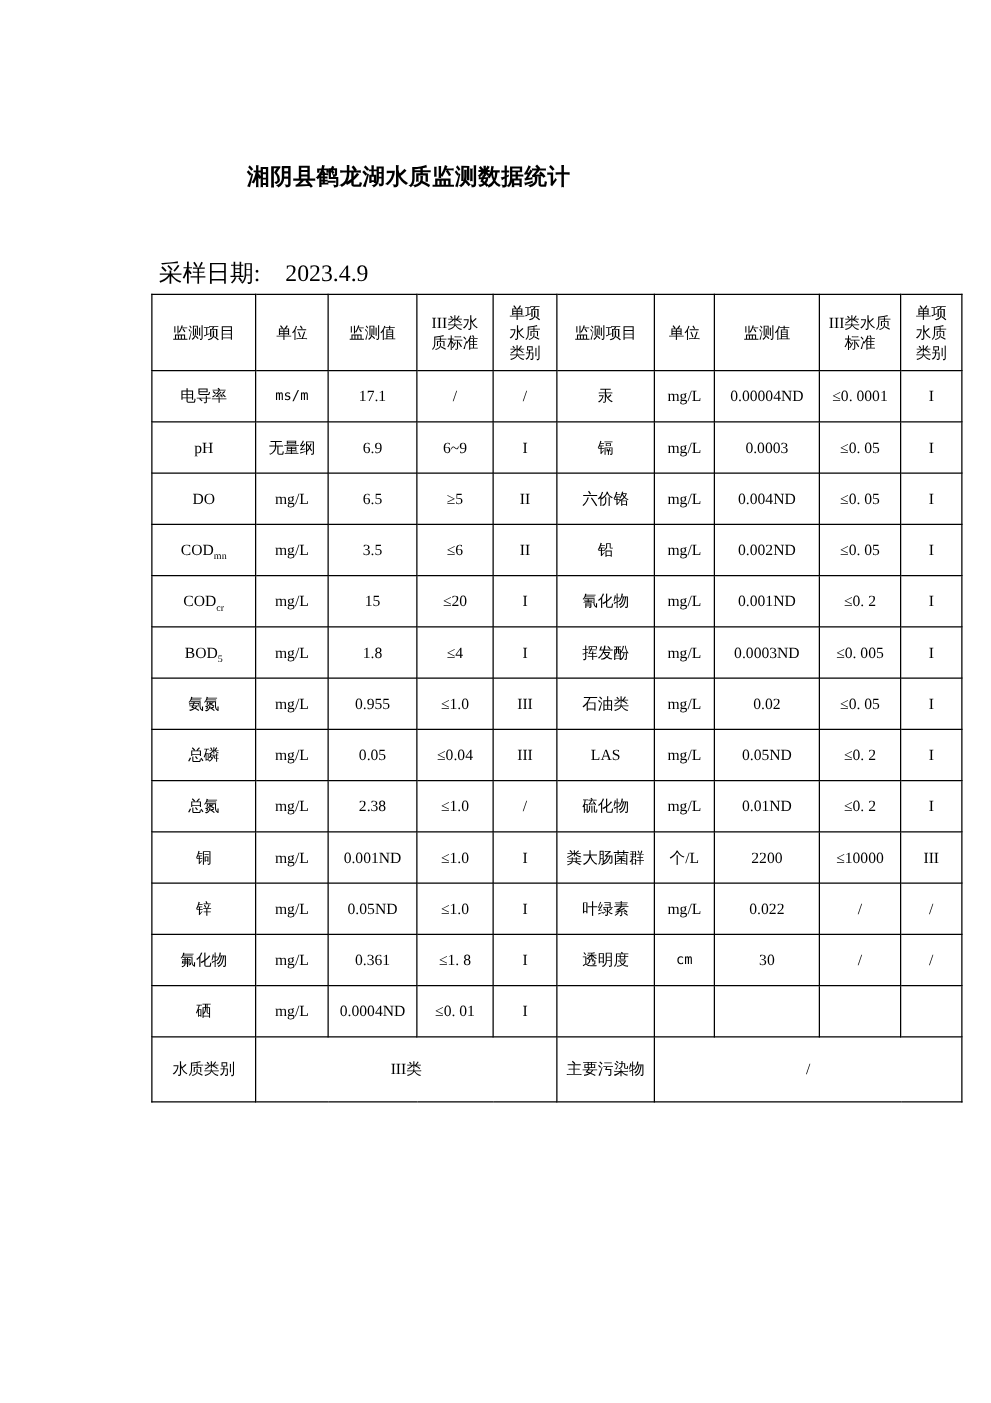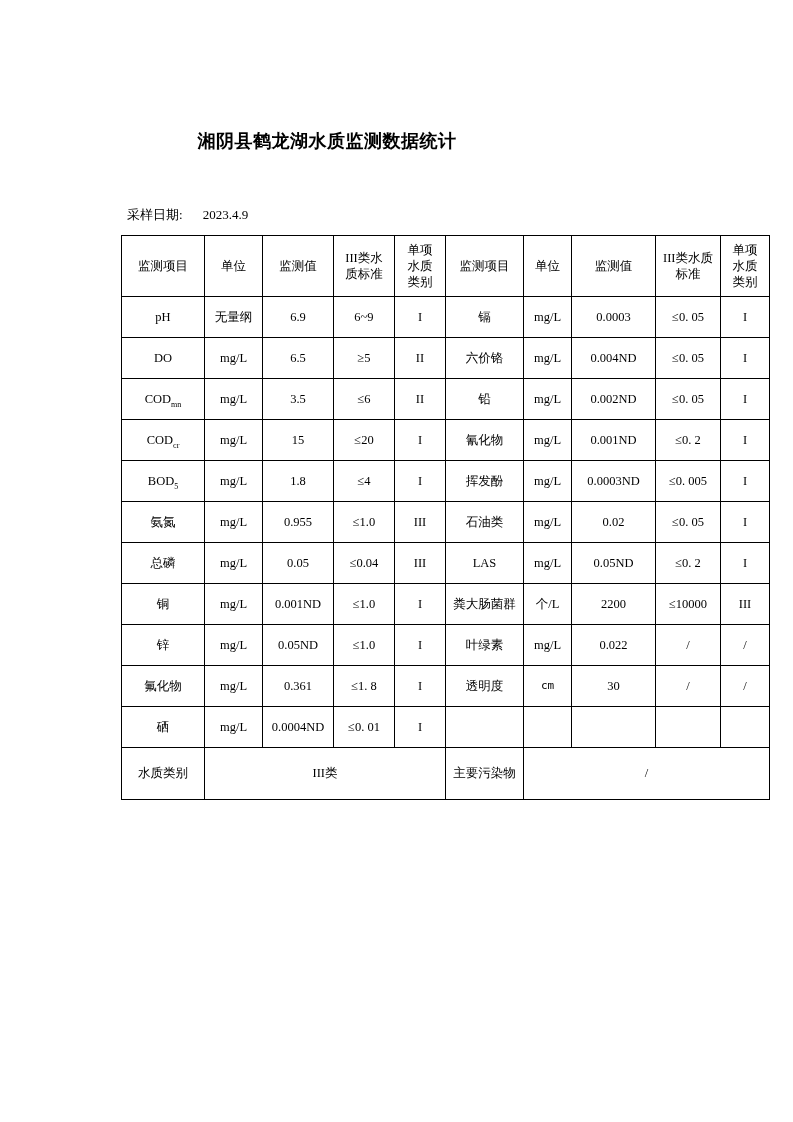--- a/index.html
+++ b/index.html
@@ -16,21 +16,21 @@
     top: 129px; left: 0; width: 654px;
     margin: 0;
     text-align: center;
     font-size: 18px;
     font-weight: bold;
     letter-spacing: 0.5px;
   }
   .date-line {
     position: absolute;
     top: 206px; left: 127px;
-    font-size: 13px;
+    font-size: 19px;
     text-align: right;
   }
   .date-line .date-value { margin-left: 20px; }
   table.wq-table {
     position: absolute;
     top: 235px; left: 121px;
     width: 648px;
     border-collapse: collapse;
     table-layout: fixed;
     border: 1.6px solid #000;
@@ -92,20 +92,32 @@
       <th>监测值</th>
       <th>III类水质
 标准</th>
       <th>单项
 水质
 类别</th>
     </tr>
   </thead>
   <tbody id="table-body">
       <tr>
+        <td>电导率</td>
+        <td class="mono">ms/m</td>
+        <td>17.1</td>
+        <td>/</td>
+        <td>/</td>
+        <td>汞</td>
+        <td>mg/L</td>
+        <td>0.00004ND</td>
+        <td>≤0. 0001</td>
+        <td>I</td>
+      </tr>
+      <tr>
         <td>pH</td>
         <td>无量纲</td>
         <td>6.9</td>
         <td>6~9</td>
         <td>I</td>
         <td>镉</td>
         <td>mg/L</td>
         <td>0.0003</td>
         <td>≤0. 05</td>
         <td>I</td>
@@ -172,20 +184,32 @@
       </tr>
       <tr>
         <td>总磷</td>
         <td>mg/L</td>
         <td>0.05</td>
         <td>≤0.04</td>
         <td>III</td>
         <td>LAS</td>
         <td>mg/L</td>
         <td>0.05ND</td>
+        <td>≤0. 2</td>
+        <td>I</td>
+      </tr>
+      <tr>
+        <td>总氮</td>
+        <td>mg/L</td>
+        <td>2.38</td>
+        <td>≤1.0</td>
+        <td>/</td>
+        <td>硫化物</td>
+        <td>mg/L</td>
+        <td>0.01ND</td>
         <td>≤0. 2</td>
         <td>I</td>
       </tr>
       <tr>
         <td>铜</td>
         <td>mg/L</td>
         <td>0.001ND</td>
         <td>≤1.0</td>
         <td>I</td>
         <td>粪大肠菌群</td>

